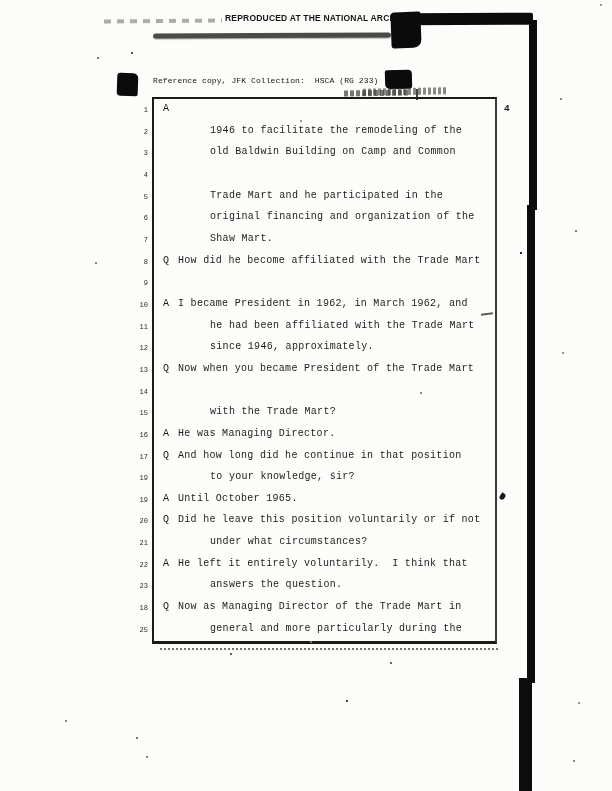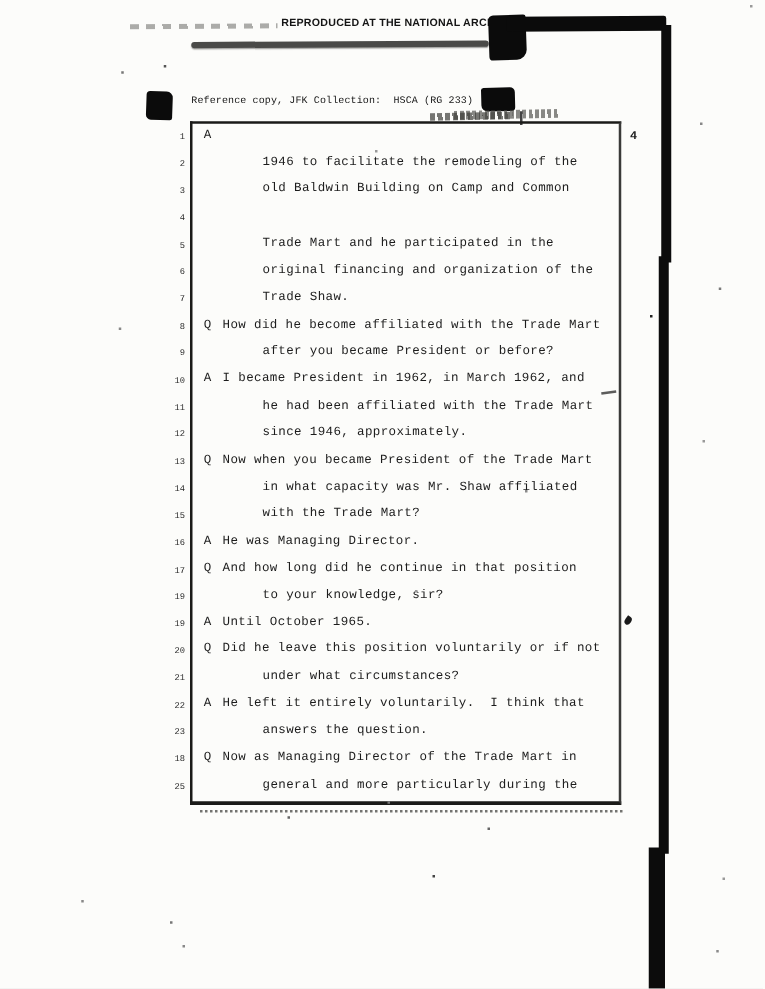--- a/index.html
+++ b/index.html
@@ -175,31 +175,30 @@
         <span class="t-text">Trade Mart and he participated in the</span>
       </div>
       <div class="t-row indent1">
         <span class="t-num">6</span>
         <span class="t-speaker"></span>
         <span class="t-text">original financing and organization of the</span>
       </div>
       <div class="t-row indent1">
         <span class="t-num">7</span>
         <span class="t-speaker"></span>
-        <span class="t-text">Trade Shaw.</span>
+        <span class="t-text">Shaw Mart.</span>
       </div>
       <div class="t-row">
         <span class="t-num">8</span>
         <span class="t-speaker">Q</span>
         <span class="t-text">How did he become affiliated with the Trade Mart</span>
       </div>
       <div class="t-row indent1">
         <span class="t-num">9</span>
         <span class="t-speaker"></span>
-        <span class="t-text">after you became President or before?</span>
       </div>
       <div class="t-row">
         <span class="t-num">10</span>
         <span class="t-speaker">A</span>
         <span class="t-text">I became President in 1962, in March 1962, and</span>
       </div>
       <div class="t-row indent1">
         <span class="t-num">11</span>
         <span class="t-speaker"></span>
         <span class="t-text">he had been affiliated with the Trade Mart</span>
@@ -210,21 +209,20 @@
         <span class="t-text">since 1946, approximately.</span>
       </div>
       <div class="t-row">
         <span class="t-num">13</span>
         <span class="t-speaker">Q</span>
         <span class="t-text">Now when you became President of the Trade Mart</span>
       </div>
       <div class="t-row indent1">
         <span class="t-num">14</span>
         <span class="t-speaker"></span>
-        <span class="t-text">in what capacity was Mr. Shaw affiliated</span>
       </div>
       <div class="t-row indent1">
         <span class="t-num">15</span>
         <span class="t-speaker"></span>
         <span class="t-text">with the Trade Mart?</span>
       </div>
       <div class="t-row">
         <span class="t-num">16</span>
         <span class="t-speaker">A</span>
         <span class="t-text">He was Managing Director.</span>

